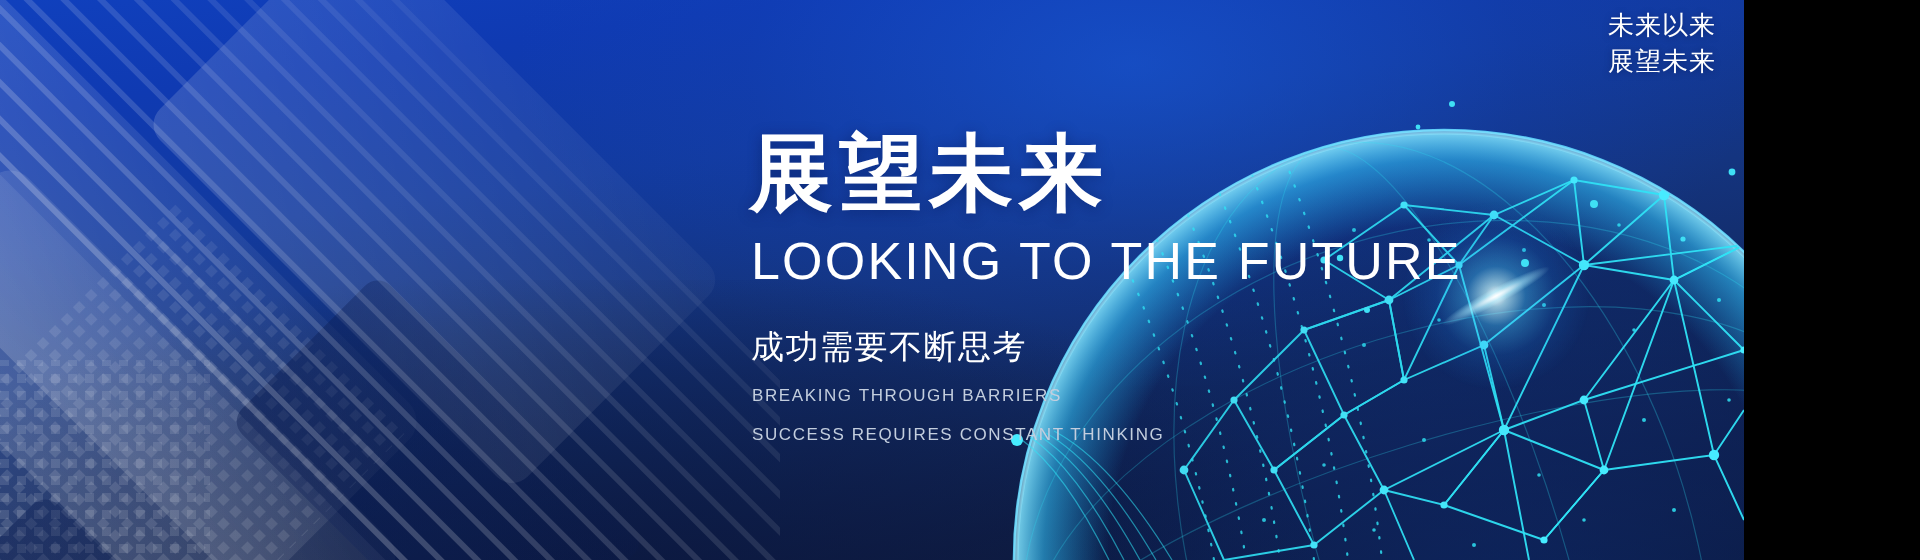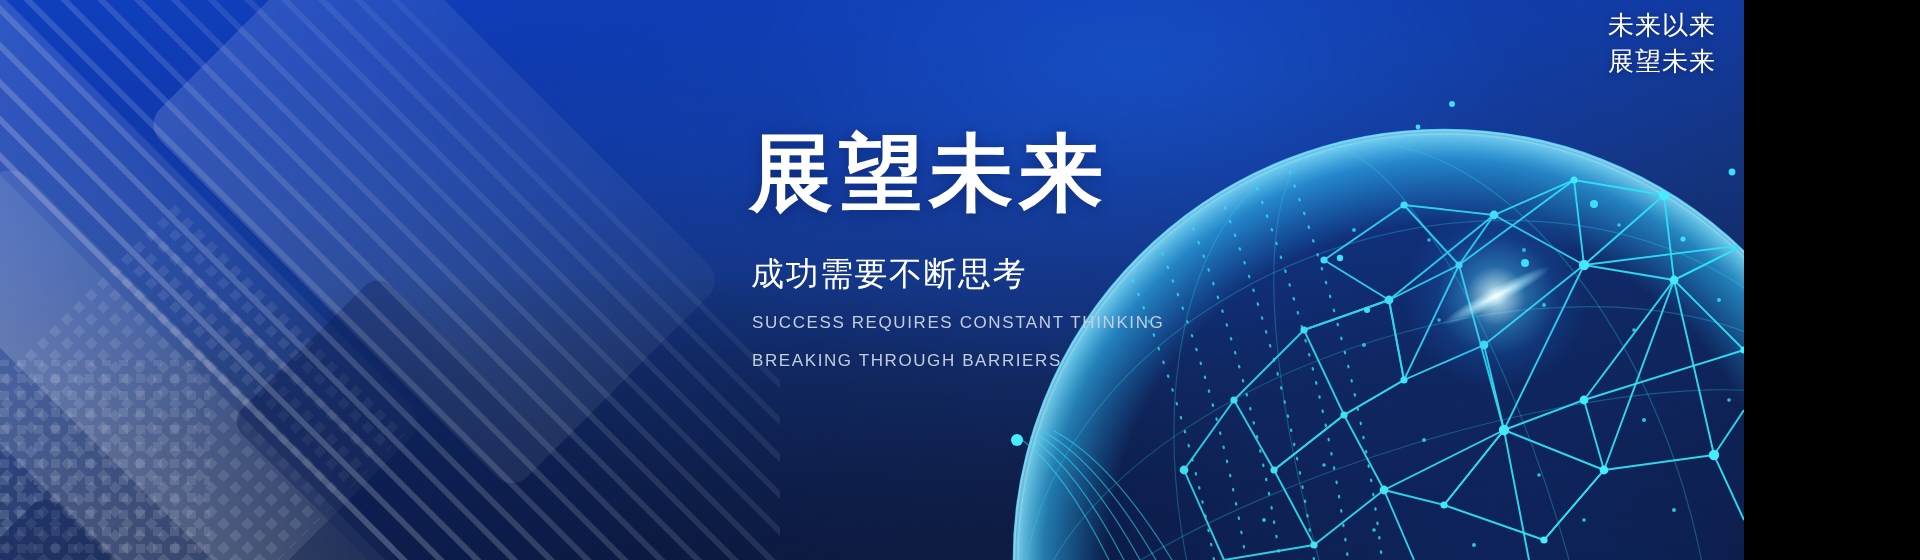--- a/index.html
+++ b/index.html
@@ -415,18 +415,19 @@
     </g>
   </svg>
 
   <div class="corner-text">
     <div>未来以来</div>
     <div>展望未来</div>
   </div>
 
   <div class="main-text">
     <h1 class="headline-cn">展望未来</h1>
+    <div class="headline-en">LOOKING TO THE FUTURE</div>
     <div class="sub-cn">成功需要不断思考</div>
+    <div class="sub-en">BREAKING THROUGH BARRIERS</div>
     <div class="sub-en">SUCCESS REQUIRES CONSTANT THINKING</div>
-    <div class="sub-en">BREAKING THROUGH BARRIERS</div>
   </div>
 
 </div>
 
 </body></html>

